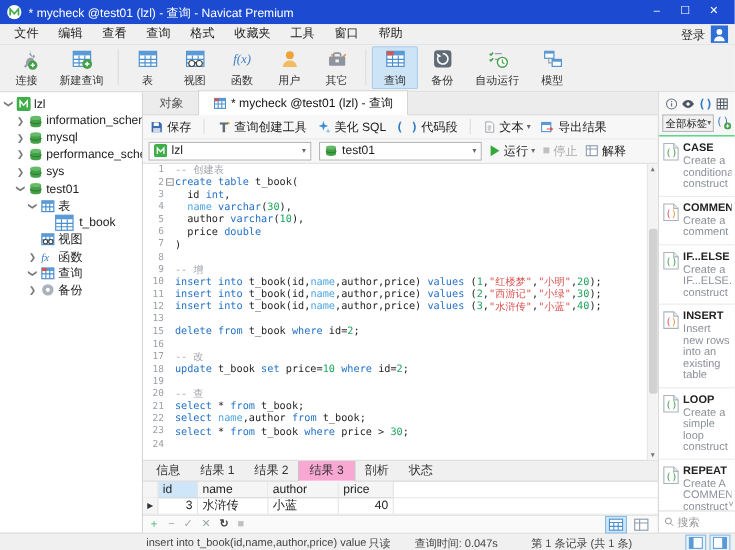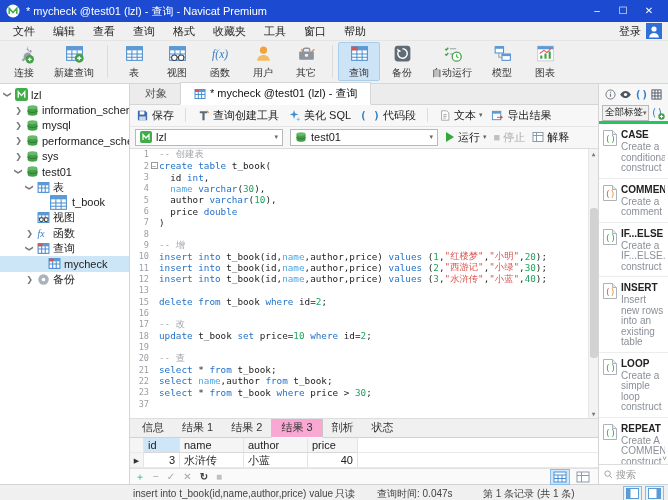--- a/index.html
+++ b/index.html
@@ -71,21 +71,21 @@
   
   .gfooter{height:16px;margin-top:auto;display:flex;align-items:center;background:#fafafa;border-top:1px solid #e2e2e2;padding:0 5px;gap:8px;font-size:10px}
   .rnav{display:flex;gap:8px;align-items:center;font-size:10px}
   .rnav span{line-height:14px}
   .gtoggles{margin-left:auto;display:flex;gap:3px}
   .gtog{padding:1px 2px;border:1px solid transparent}
   .gtog.on{background:#cfe6f8;border-color:#8cbbe3}
   
   .rightpanel{width:70px;background:#fff;border-left:1px solid #d5d5d5;display:flex;flex-direction:column;font-size:10px}
   .rp-icons{height:20px;display:flex;align-items:center;justify-content:space-between;padding:0 6px;background:#f7f7f7}
-  .rp-filter{height:20px;display:flex;align-items:center;gap:2px;padding:0 3px;background:#f7f7f7;border-bottom:3px solid #22c55e}
+  .rp-filter{height:20px;display:flex;align-items:flex-start;gap:2px;padding:0 3px;background:#f7f7f7;border-bottom:1px solid #22c55e}
   .rp-sel{flex:1;height:16px;border:1px solid #b8b8b8;background:#f1f1f1;display:flex;align-items:center;padding:0 2px;white-space:nowrap;overflow:hidden;font-size:9.5px}
   .rp-sel .chev{margin-left:auto;font-size:7px;color:#666}
   .rp-list{flex:1;overflow:hidden;position:relative}
   .sni{display:flex;gap:3px;padding:5px 3px 4px;border-bottom:1px solid #ececec}
   .sni .txt{overflow:hidden}
   .sni .ttl{font-weight:bold;font-size:10px;color:#222;white-space:nowrap;overflow:hidden}
   .sni .dsc{font-size:10px;color:#8a8f98;line-height:10.5px;margin-top:2px}
   .rp-chev{position:absolute;right:1px;bottom:1px;font-size:8px;color:#888}
   .rp-search{height:20px;border-top:1px solid #ddd;display:flex;align-items:center;gap:3px;padding:0 5px;color:#999}
   
@@ -253,31 +253,20 @@
         <svg width="21" height="21" viewBox="0 0 20 20">
           <rect x="3" y="3.5" width="8" height="6" fill="#fff" stroke="#4a8fd0"></rect>
           <rect x="3" y="3.5" width="8" height="2" fill="#5b9bd5"></rect>
           <rect x="9.5" y="10.5" width="8" height="6" fill="#fff" stroke="#4a8fd0"></rect>
           <rect x="9.5" y="10.5" width="8" height="2" fill="#5b9bd5"></rect>
           <path d="M6.5 9.5v4h3" stroke="#9aa0a6" fill="none"></path>
         </svg>
       </span>
       <span>模型</span>
     </div>
-    <div class="tool">
-      <span>
-        <svg width="21" height="21" viewBox="0 0 20 20">
-          <rect x="2.5" y="3" width="15" height="14" fill="#fff" stroke="#c9ced6"></rect>
-          <rect x="2.5" y="3" width="15" height="3" fill="#5b9bd5"></rect>
-          <path d="M5 15v-3h2v3zM9 15v-5h2v5zM13 15v-7h2v7z" fill="#43a047"></path>
-          <path d="M4.5 10l4-3 3 2 4-4" stroke="#e05252" fill="none"></path>
-        </svg>
-      </span>
-      <span>图表</span>
-    </div>
   </div>
 
 <div class="main">
 
   <div class="sidebar" id="tree">
       <div class="trow" style="padding-left: 3px;">
         <span class="arr open">❯</span>
         <span class="ticon">
           <svg width="13" height="13" viewBox="0 0 12 12">
             <rect width="12" height="12" rx="2" fill="#3fae49"></rect>
@@ -389,32 +378,20 @@
         <span class="arr open">❯</span>
         <span class="ticon">
           <svg width="13" height="13" viewBox="0 0 12 12">
             <rect x="1" y="1.5" width="10" height="9" fill="#fff" stroke="#4a8fd0"></rect>
             <rect x="1" y="1.5" width="10" height="2.5" fill="#5b9bd5"></rect>
             <path d="M1 6.5h10M4.3 4v6.5M7.6 4v6.5" stroke="#4a8fd0"></path>
             <rect x="1" y="1.5" width="4" height="2.5" fill="#d9534f"></rect>
           </svg>
         </span>
         <span>查询</span>
-      </div>
-      <div class="trow sel" style="padding-left: 36px;">
-        <span class="arr"></span>
-        <span class="ticon">
-          <svg width="13" height="13" viewBox="0 0 12 12">
-            <rect x="1" y="1.5" width="10" height="9" fill="#fff" stroke="#4a8fd0"></rect>
-            <rect x="1" y="1.5" width="10" height="2.5" fill="#5b9bd5"></rect>
-            <path d="M1 6.5h10M4.3 4v6.5M7.6 4v6.5" stroke="#4a8fd0"></path>
-            <rect x="1" y="1.5" width="4" height="2.5" fill="#d9534f"></rect>
-          </svg>
-        </span>
-        <span>mycheck</span>
       </div>
       <div class="trow" style="padding-left: 25px;">
         <span class="arr">❯</span>
         <span class="ticon">
           <svg width="13" height="13" viewBox="0 0 12 12">
             <circle cx="6" cy="6" r="4.8" fill="#aab2bc"></circle>
             <circle cx="6" cy="6" r="1.7" fill="#fff"></circle>
           </svg>
         </span>
         <span>备份</span>
@@ -558,21 +535,21 @@
           <div class="ln"><span class="num">13</span><span class="fcol"></span></div>
           <div class="ln"><span class="num">15</span><span class="fcol"></span><span class="k">delete</span><span class="p"> </span><span class="k">from</span><span class="p"> t_book </span><span class="k">where</span><span class="p"> id=</span><span class="n">2</span><span class="p">;</span></div>
           <div class="ln"><span class="num">16</span><span class="fcol"></span></div>
           <div class="ln"><span class="num">17</span><span class="fcol"></span><span class="c">-- 改</span></div>
           <div class="ln"><span class="num">18</span><span class="fcol"></span><span class="k">update</span><span class="p"> t_book </span><span class="k">set</span><span class="p"> price=</span><span class="n">10</span><span class="p"> </span><span class="k">where</span><span class="p"> id=</span><span class="n">2</span><span class="p">;</span></div>
           <div class="ln"><span class="num">19</span><span class="fcol"></span></div>
           <div class="ln"><span class="num">20</span><span class="fcol"></span><span class="c">-- 查</span></div>
           <div class="ln"><span class="num">21</span><span class="fcol"></span><span class="k">select</span><span class="p"> * </span><span class="k">from</span><span class="p"> t_book;</span></div>
           <div class="ln"><span class="num">22</span><span class="fcol"></span><span class="k">select</span><span class="p"> </span><span class="i">name</span><span class="p">,author </span><span class="k">from</span><span class="p"> t_book;</span></div>
           <div class="ln"><span class="num">23</span><span class="fcol"></span><span class="k">select</span><span class="p"> * </span><span class="k">from</span><span class="p"> t_book </span><span class="k">where</span><span class="p"> price &gt; </span><span class="n">30</span><span class="p">;</span></div>
-          <div class="ln"><span class="num">37</span><span class="fcol"></span></div>
+          <div class="ln"><span class="num">24</span><span class="fcol"></span></div>
         </div>
       <div class="vsb">
         <span>▲</span>
         <span class="thumb"></span>
         <span>▼</span>
       </div>
     </div>
 
     <div class="rtabs" id="result-tabs">
         <span class="rtab">信息</span>

